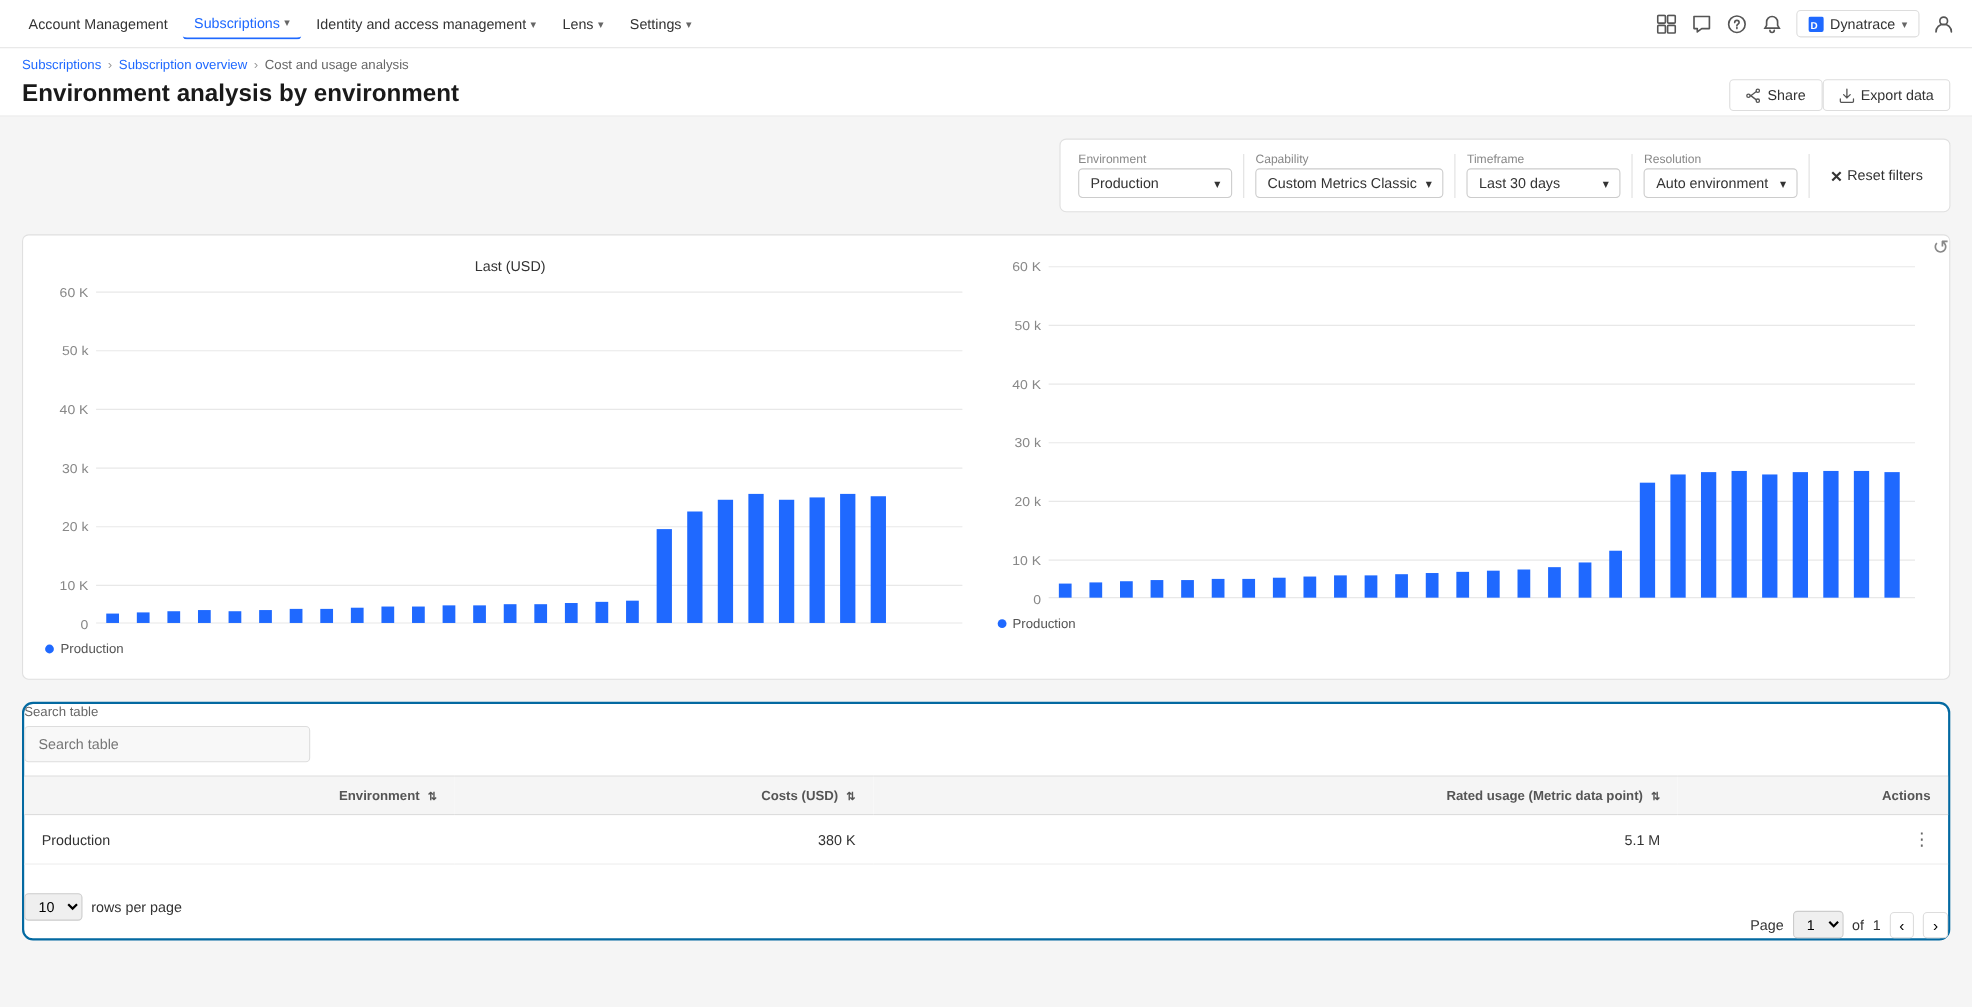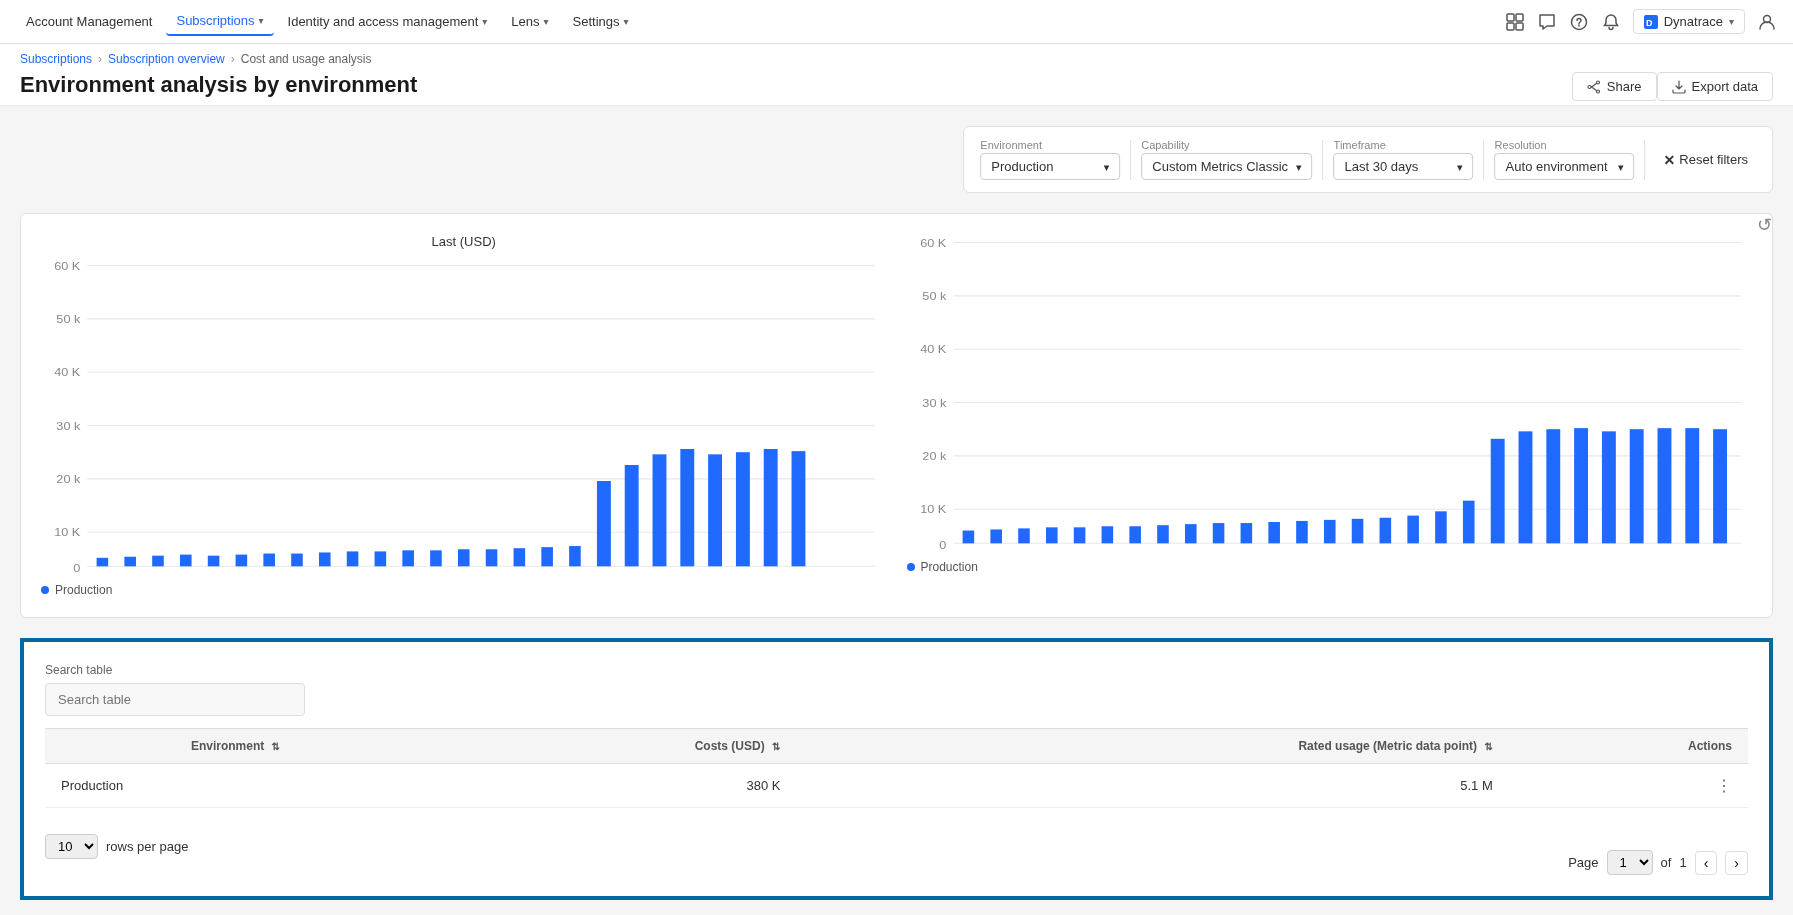--- a/index.html
+++ b/index.html
@@ -76,29 +76,29 @@
     }
     .chart-container { position: relative; }
     .chart-title { text-align: center; font-size: 13px; color: #333; margin-bottom: 8px; }
     .chart-area { position: relative; width: 100%; height: 320px; }
     .chart-svg { width: 100%; height: 100%; }
     .chart-legend { display: flex; align-items: center; gap: 6px; font-size: 12px; color: #555; margin-top: 6px; }
     .legend-dot { width: 8px; height: 8px; border-radius: 50%; background: #1f69ff; }
     .refresh-icon { position: absolute; top: 0; right: 0; cursor: pointer; color: #888; font-size: 18px; }
 
     
-    .table-section { background: #fff; border: 4px solid #0369a1; border-radius: 0; padding: 21px; }
+    .table-section { background: #fff; border: 2px solid #0369a1; border-radius: 10px; padding: 0; }
     .search-label { font-size: 12px; color: #666; margin-bottom: 6px; }
     .search-input {
       width: 260px; padding: 8px 12px; border: 1px solid #ddd;
       border-radius: 4px; font-size: 13px; background: #f8f8f8; margin-bottom: 12px;
     }
     .data-table { width: 100%; border-collapse: collapse; }
     .data-table th {
-      background: #f5f5f5; text-align: center; padding: 10px 16px;
+      background: #f5f5f5; text-align: right; padding: 10px 16px;
       font-size: 12px; font-weight: 600; color: #555;
       border-bottom: 1px solid #ddd; border-top: 1px solid #ddd;
     }
     .data-table th.right { text-align: right; }
     .data-table td { padding: 12px 16px; border-bottom: 1px solid #eee; font-size: 13px; }
     .data-table td.right { text-align: right; }
     .sort-icon { font-size: 10px; margin-left: 4px; }
     .three-dots { cursor: pointer; font-size: 16px; color: #666; }
 
     

